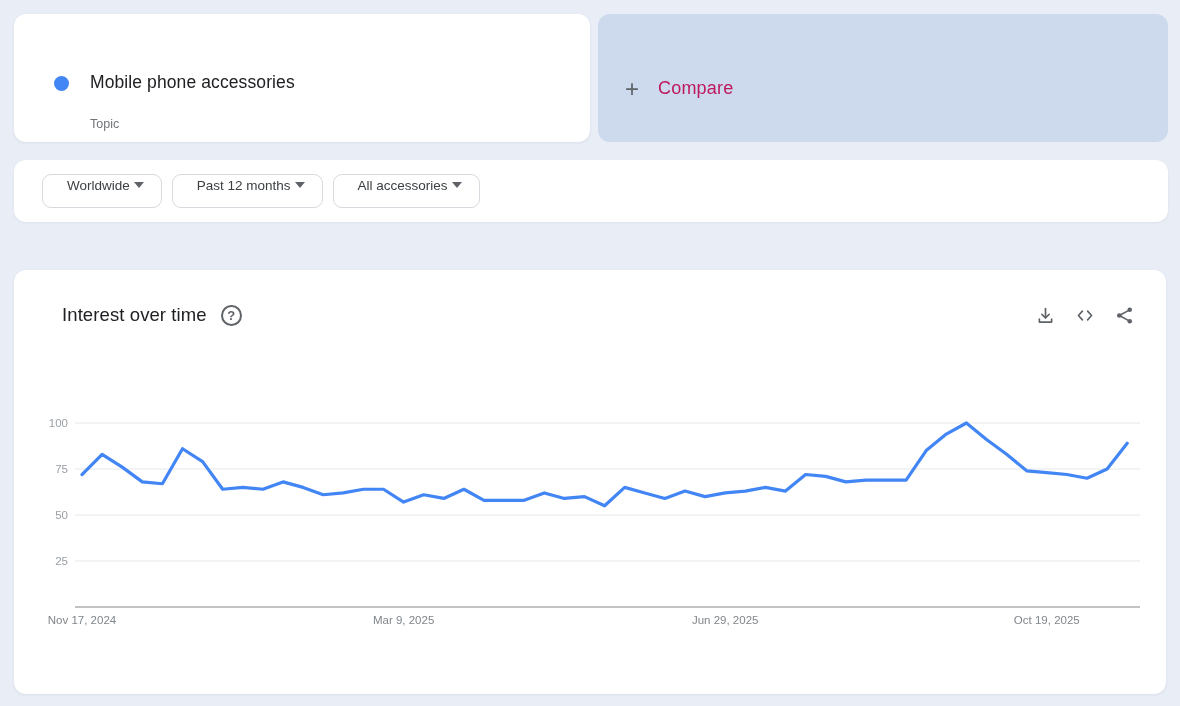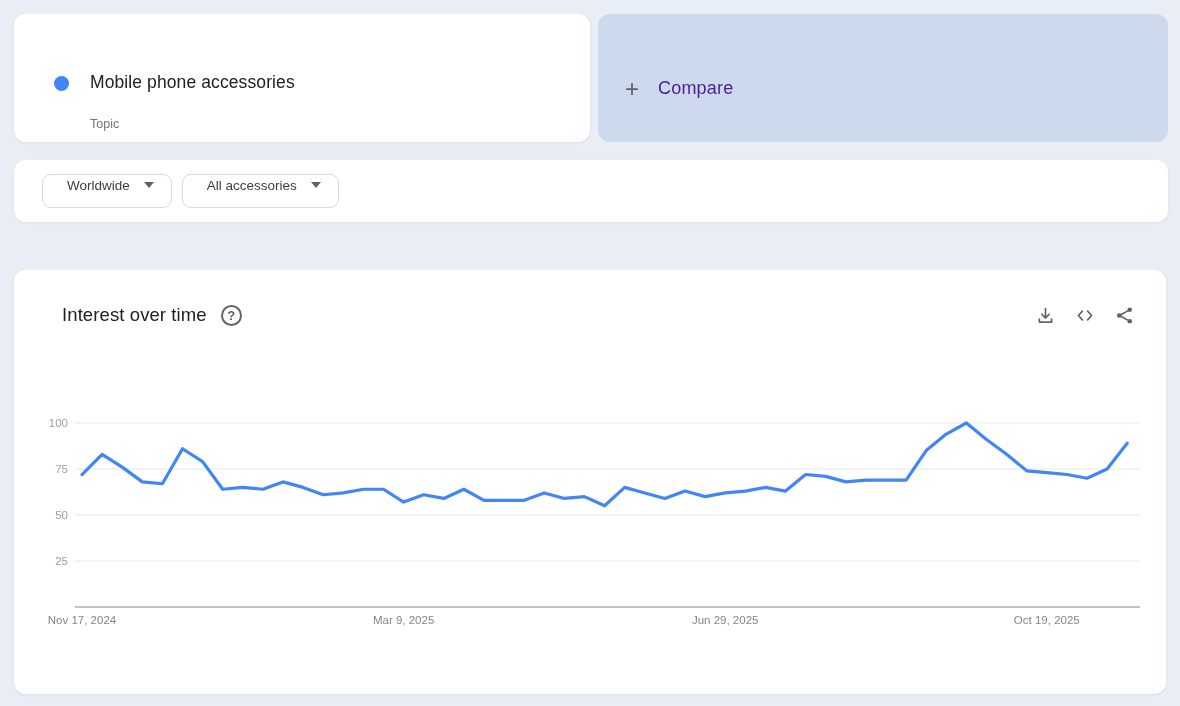--- a/index.html
+++ b/index.html
@@ -20,31 +20,31 @@
   }
   .term-dot { position:absolute; left:40px; top:62px; width:15px; height:15px; border-radius:50%; }
   .term-text { position:absolute; left:76px; top:58px; }
   .term-title { font-size:17.5px; color:#202124; letter-spacing:.1px; }
   .term-subtitle { margin-top:24px; font-size:12.5px; color:#70757a; }
   .compare-card {
     position:relative; flex:1; height:128px; background:#cdd9ec; border-radius:12px; cursor:pointer;
   }
   .compare-inner { position:absolute; left:27px; top:64px; display:flex; align-items:center; gap:19px; }
   .plus-icon { font-size:24px; font-weight:300; color:#5f6368; line-height:20px; }
-  .compare-label { font-size:18px; color:#4c1d95; letter-spacing:.2px; }
+  .compare-label { font-size:18px; color:#be185d; letter-spacing:.2px; }
 
   
   .filter-bar {
     position:absolute; top:160px; left:14px; width:1154px; height:62px;
     background:#ffffff; border-radius:12px; box-shadow:0 1px 3px rgba(32,33,36,.06);
     display:flex; align-items:center; gap:10px; padding-left:28px;
   }
   .pill {
     height:34px; background:#fff; border:1px solid #d7dade; border-radius:9px;
-    display:flex; align-items:center; gap:14px; padding:0 17px 12px 24px;
+    display:flex; align-items:center; gap:4px; padding:0 17px 12px 24px;
     font-family:inherit; font-size:13.5px; color:#3c4043; cursor:pointer;
   }
   .pill .caret {
     width:0; height:0; border-left:5px solid transparent; border-right:5px solid transparent;
     border-top:6px solid #5f6368;
   }
 
   
   .chart-card {
     position:absolute; top:270px; left:14px; width:1152px; height:424px;
@@ -81,20 +81,24 @@
       <div class="compare-inner">
         <span class="plus-icon">+</span>
         <span class="compare-label">Compare</span>
       </div>
     </div>
   </div>
 
   <div class="filter-bar">
     <button class="pill">
       <span>Worldwide</span>
+      <span class="caret"></span>
+    </button>
+    <button class="pill">
+      <span>Past 12 months</span>
       <span class="caret"></span>
     </button>
     <button class="pill">
       <span>All accessories</span>
       <span class="caret"></span>
     </button>
   </div>
 
   <div class="chart-card">
     <div class="chart-header">

